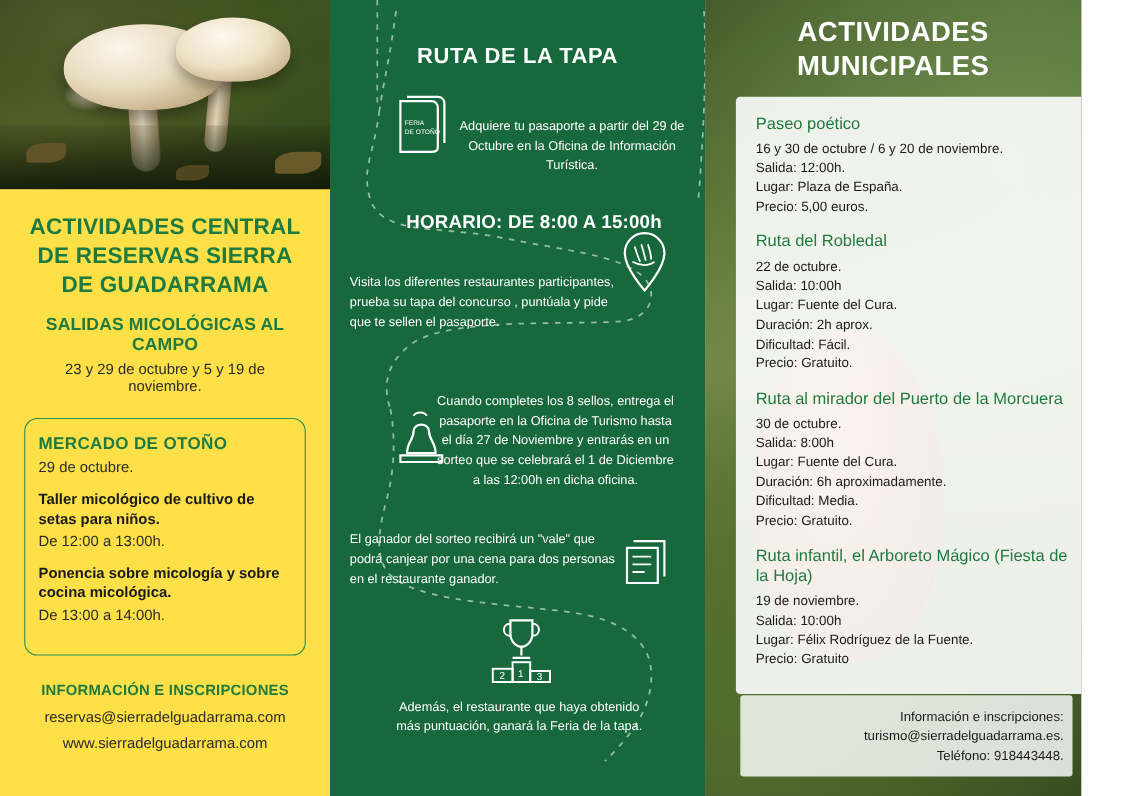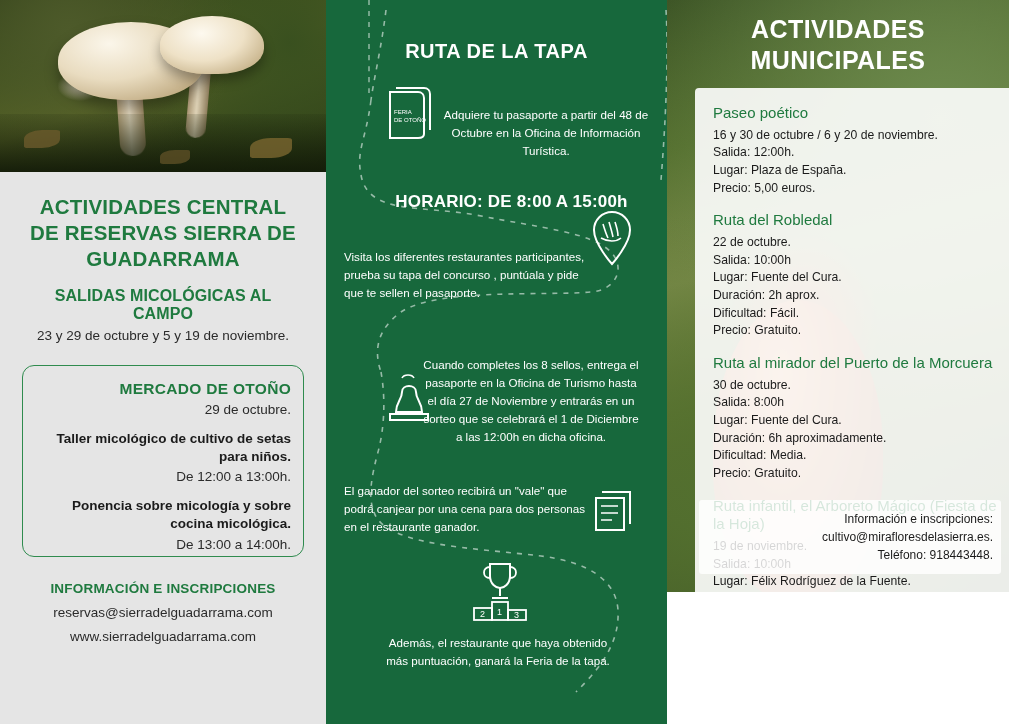--- a/index.html
+++ b/index.html
@@ -4,21 +4,21 @@
 <style>
   html,body{margin:0;padding:0;}
   body{
     width:1024px;height:724px;overflow:hidden;
     font-family:"Liberation Sans",sans-serif;
     background:#ffffff;
   }
   .brochure{position:relative;width:1024px;height:724px;display:flex;}
 
   
-  .panel1{width:326px;height:724px;background:#e5e5e5;position:relative;display:flex;flex-direction:column;}
+  .panel1{width:300px;height:724px;background:#fde047;position:relative;display:flex;flex-direction:column;}
   .photo-top{
     width:341px;height:172px;position:relative;overflow:hidden;
     background:
       radial-gradient(ellipse 70px 42px at 120px 60px, #efe6d2 0%, #d8c9a8 40%, rgba(216,201,168,0) 72%),
       radial-gradient(ellipse 52px 34px at 196px 52px, #f3ecdc 0%, #ddcfb2 45%, rgba(221,207,178,0) 75%),
       radial-gradient(ellipse 30px 20px at 80px 86px, #e6dcc4 0%, rgba(230,220,196,0) 75%),
       radial-gradient(circle at 20% 18%, #4d5a2a 0%, rgba(77,90,42,0) 55%),
       radial-gradient(circle at 85% 25%, #39501f 0%, rgba(57,80,31,0) 60%),
       linear-gradient(160deg,#2f3d17 0%,#44541f 28%,#5a6526 48%,#3c4a1c 70%,#23300f 100%);
   }
@@ -46,42 +46,42 @@
   }
   .photo-top .leaf{position:absolute;border-radius:50% 10% 50% 10%;opacity:.8;}
 
   .p1-body{padding:22px 26px 0;text-align:center;}
   .p1-title{color:#1f7a3f;font-weight:bold;font-size:20.5px;line-height:1.28;letter-spacing:.2px;}
   .p1-sub{color:#1f7a3f;font-weight:bold;font-size:16px;margin-top:14px;letter-spacing:.1px;}
   .p1-dates{color:#2b2b2b;font-size:13.5px;margin-top:5px;}
 
   .box{
     margin:22px 22px 0;border:1.4px solid #2f8b4e;border-radius:12px;
-    padding:14px 12px 4px;text-align:right;
+    padding:14px 12px 28px;text-align:left;
   }
   .box-title{color:#1f7a3f;font-weight:bold;font-size:15.5px;letter-spacing:.3px;}
   .box-date{color:#2b2b2b;font-size:13.5px;margin-top:4px;}
   .box-item{margin-top:13px;}
   .box-item b{display:block;color:#1b1b1b;font-size:13.5px;line-height:1.35;}
   .box-item span{display:block;color:#2b2b2b;font-size:13.5px;margin-top:3px;}
 
   .p1-info{margin-top:24px;text-align:center;}
   .p1-info-title{color:#1f7a3f;font-weight:bold;font-size:13.5px;letter-spacing:.2px;}
   .p1-info-line{color:#2b2b2b;font-size:13.5px;margin-top:9px;}
 
   
   .panel2{width:341px;height:724px;background:#17683c;position:relative;color:#ffffff;overflow:hidden;}
   .dash{position:absolute;stroke:#ffffff;opacity:.55;fill:none;stroke-width:1.6;stroke-dasharray:5 6;}
   .p2-title{position:absolute;top:40px;left:0;width:341px;text-align:center;font-size:20px;font-weight:bold;letter-spacing:.5px;}
   .p2-block{position:absolute;font-size:11.6px;line-height:1.55;text-align:center;}
   .p2-horario{position:absolute;top:192px;left:0;width:371px;text-align:center;font-weight:bold;font-size:17px;letter-spacing:.2px;}
   .ico{position:absolute;}
 
   
-  .panel3{width:342px;height:592px;position:relative;overflow:hidden;
+  .panel3{width:342px;height:724px;position:relative;overflow:hidden;
     background:
       radial-gradient(ellipse 120px 150px at 40% 55%, #b9592f 0%, rgba(185,89,47,0) 62%),
       radial-gradient(circle at 80% 20%, #6d8a4e 0%, rgba(109,138,78,0) 55%),
       radial-gradient(circle at 15% 85%, #53702f 0%, rgba(83,112,47,0) 50%),
       linear-gradient(165deg,#3d5526 0%,#55702f 22%,#7b8c4a 42%,#5d7430 62%,#33481f 100%);
   }
   .p3-pine{
     position:absolute;left:46px;top:300px;width:170px;height:300px;border-radius:50% 50% 44% 44%;
     background:radial-gradient(ellipse at 40% 25%,#d98a52 0%,#b4602d 40%,#8a4520 75%,#5d2d13 100%);
     filter:blur(.4px);opacity:.95;
@@ -159,21 +159,21 @@
     <div class="p2-title">RUTA DE LA TAPA</div>
 
     <div class="ico" style="left:58px;top:86px;">
       <svg width="52" height="56" viewBox="0 0 52 56">
         <path d="M6,6 L34,6 C38,6 40,9 40,12 L40,48 C40,51 38,52 34,52 L6,52 Z" fill="none" stroke="#ffffff" stroke-width="2"></path>
         <path d="M12,2 L40,2 C44,2 46,5 46,8 L46,44" fill="none" stroke="#ffffff" stroke-width="2"></path>
         <text x="10" y="28" fill="#ffffff" font-size="6" font-family="Liberation Sans, sans-serif">FERIA</text>
         <text x="10" y="36" fill="#ffffff" font-size="6" font-family="Liberation Sans, sans-serif">DE OTOÑO</text>
       </svg>
     </div>
-    <div class="p2-block" style="top:106px;left:110px;width:220px;">Adquiere tu pasaporte a partir del 48 de Octubre en la Oficina de Información Turística.</div>
+    <div class="p2-block" style="top:106px;left:110px;width:220px;">Adquiere tu pasaporte a partir del 29 de Octubre en la Oficina de Información Turística.</div>
 
     <div class="p2-horario">HORARIO: DE 8:00 A 15:00h</div>
 
     <div class="ico" style="left:262px;top:208px;">
       <svg width="48" height="62" viewBox="0 0 48 62">
         <path d="M24,4 C34,4 42,12 42,22 C42,36 24,56 24,56 C24,56 6,36 6,22 C6,12 14,4 24,4 Z" fill="none" stroke="#ffffff" stroke-width="2"></path>
         <path d="M15,16 C18,26 20,30 20,30 M21,14 C24,24 25,29 25,29 M27,14 C30,23 30,28 30,28 M13,30 C20,34 28,34 33,30" fill="none" stroke="#ffffff" stroke-width="1.6"></path>
       </svg>
     </div>
     <div class="p2-block" style="top:248px;left:18px;width:252px;text-align:left;">Visita los diferentes restaurantes participantes, prueba su tapa del concurso , puntúala y pide que te sellen el pasaporte.</div>
@@ -246,18 +246,18 @@
         <div class="act-h">Ruta infantil, el Arboreto Mágico (Fiesta de la Hoja)</div>
         <div class="act-l">19 de noviembre.</div>
         <div class="act-l">Salida: 10:00h</div>
         <div class="act-l">Lugar: Félix Rodríguez de la Fuente.</div>
         <div class="act-l">Precio: Gratuito</div>
       </div>
     </div>
 
     <div class="p3-foot">
       <div>Información e inscripciones:</div>
-      <div>cultivo@mirafloresdelasierra.es.</div>
+      <div>turismo@sierradelguadarrama.es.</div>
       <div>Teléfono: 918443448.</div>
     </div>
   </div>
 
 </div>
 
 </body></html>

